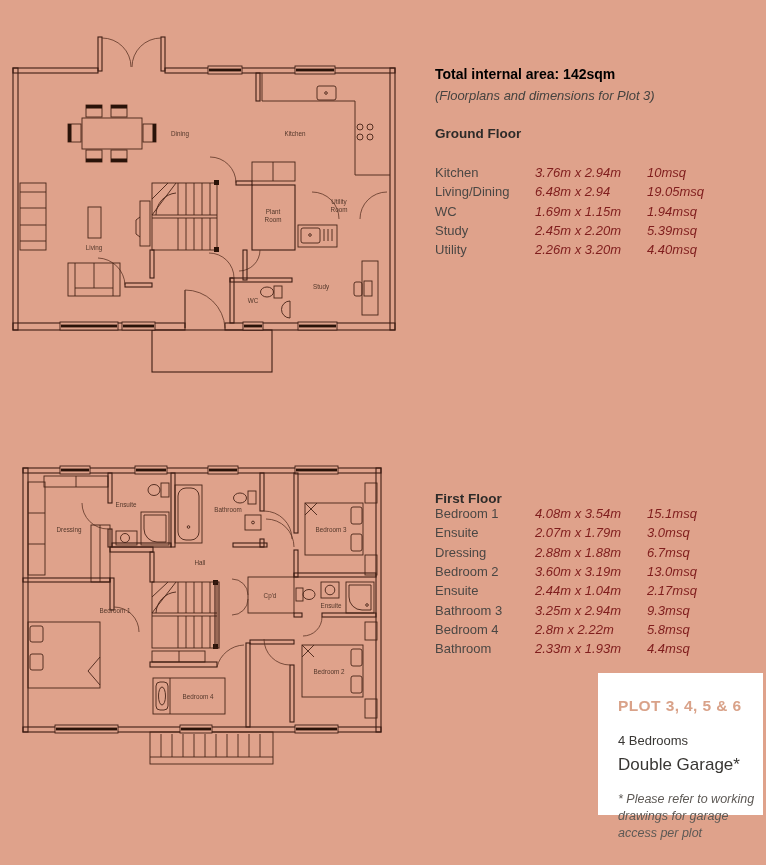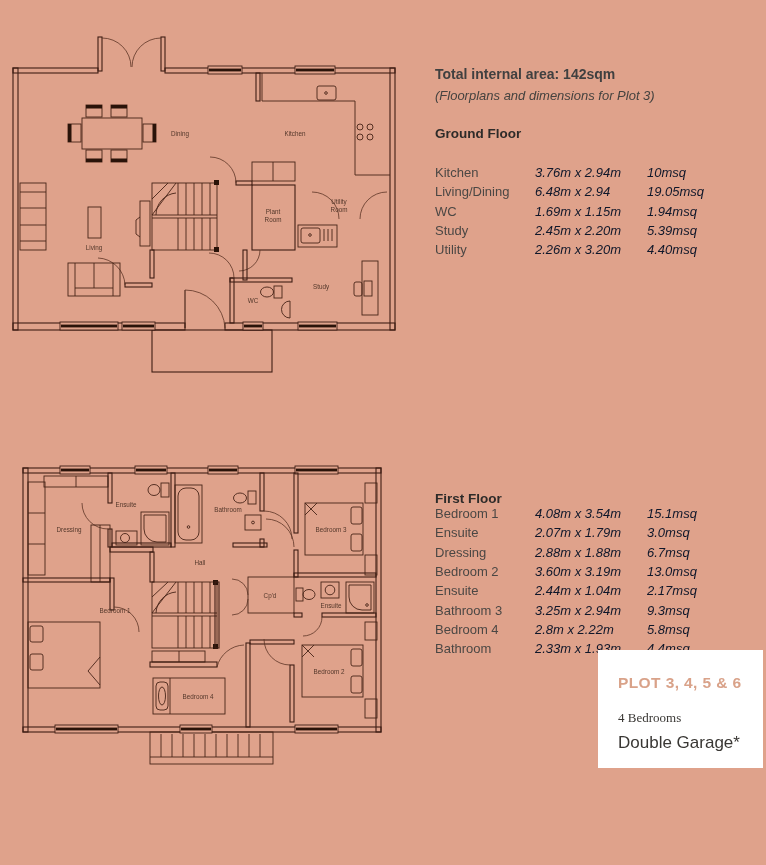--- a/index.html
+++ b/index.html
@@ -2,29 +2,29 @@
 <html><head>
 <meta charset="utf-8">
 <style>
   html,body{margin:0;padding:0;}
   body{
     width:766px;height:865px;position:relative;overflow:hidden;
     background:#dfa28b;
     font-family:"Liberation Sans", sans-serif;
   }
   .abs{position:absolute;}
-  .title{font-weight:bold;font-size:14px;color:#404040;}
+  .title{font-weight:bold;font-size:14px;color:#000000;}
   .subtitle{font-style:italic;font-size:13px;color:#45423f;}
   .floor-heading{font-weight:bold;font-size:13.5px;color:#2e2b29;text-align:center;}
   .room-table{display:grid;grid-template-columns:100px 112px 1fr;font-size:13px;color:#4b4744;}
   .room-table .cell{height:19.35px;line-height:19.35px;white-space:nowrap;}
-  .dims,.area{font-style:italic;color:#0f172a;}
+  .dims,.area{font-style:italic;color:#7f1d1d;}
   .plot-box{background:#ffffff;box-sizing:border-box;padding:24px 12px 0 20px;}
   .plot-title{color:#d9a289;font-weight:bold;font-size:15.5px;letter-spacing:.4px;}
-  .plot-line1{font-size:13px;color:#393734;margin-top:18px;font-family:Liberation Serif, serif;}
+  .plot-line1{font-size:13px;color:#393734;margin-top:18px;}
   .plot-line2{font-size:17px;color:#393734;margin-top:7px;}
   .plot-foot{font-size:12.5px;font-style:italic;color:#5d5955;line-height:17px;width:138px;margin-top:16px;}
   svg .wall{fill:none;stroke:#3e1e14;stroke-width:1.1;}
   svg .thin{fill:none;stroke:#472417;stroke-width:0.9;}
   svg .arc{fill:none;stroke:#5d3526;stroke-width:0.8;}
   svg .bar{fill:#2a1309;stroke:none;}
   svg .winframe{fill:#dfa28b;stroke:#3e1e14;stroke-width:0.9;}
   svg text{font-size:6.3px;fill:#53372a;}
   svg text.mid{text-anchor:middle;}
 </style>
@@ -447,17 +447,18 @@
   <div class="cell dims">3.25m x 2.94m</div>
   <div class="cell area">9.3msq</div>
   <div class="cell name">Bedroom 4</div>
   <div class="cell dims">2.8m x 2.22m</div>
   <div class="cell area">5.8msq</div>
   <div class="cell name">Bathroom</div>
   <div class="cell dims">2.33m x 1.93m</div>
   <div class="cell area">4.4msq</div>
 </div>
 
-<div class="abs plot-box" style="left:598px;top:650px;width:165px;height:118px;">
+<div class="abs plot-box" style="left:598px;top:673px;width:165px;height:142px;">
   <div class="plot-title">PLOT 3, 4, 5 &amp; 6</div>
   <div class="plot-line1">4 Bedrooms</div>
   <div class="plot-line2">Double Garage*</div>
+  <div class="plot-foot">* Please refer to working drawings for garage access per plot</div>
 </div>
 
 </body></html>

